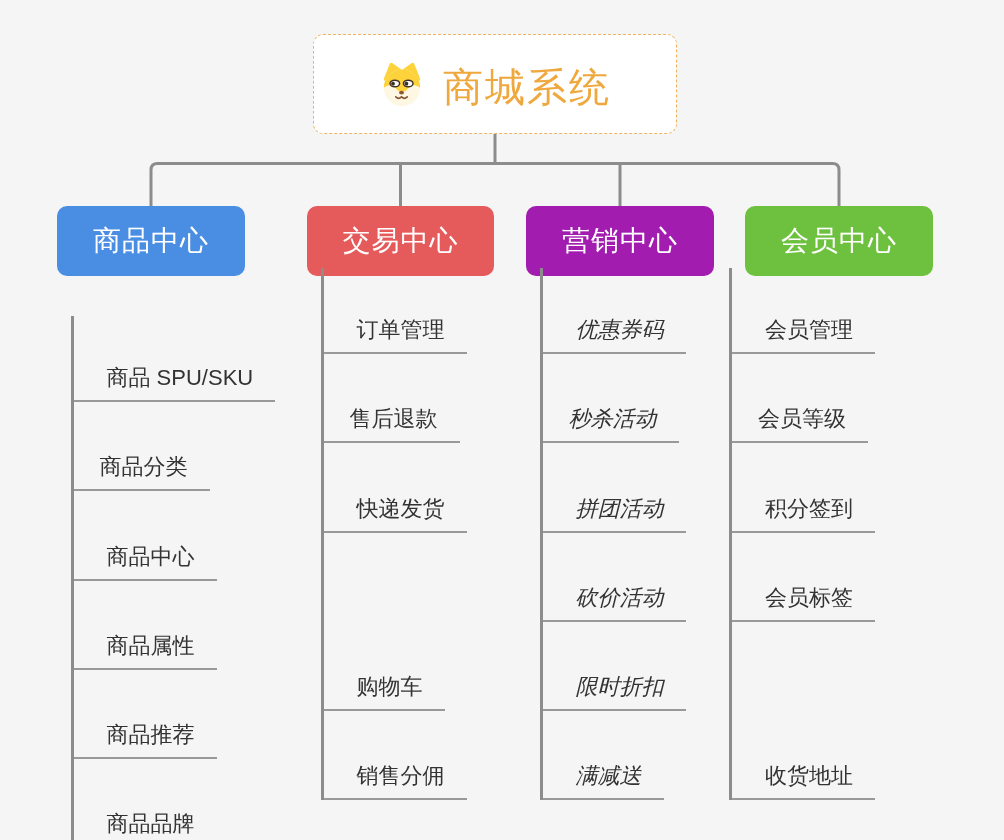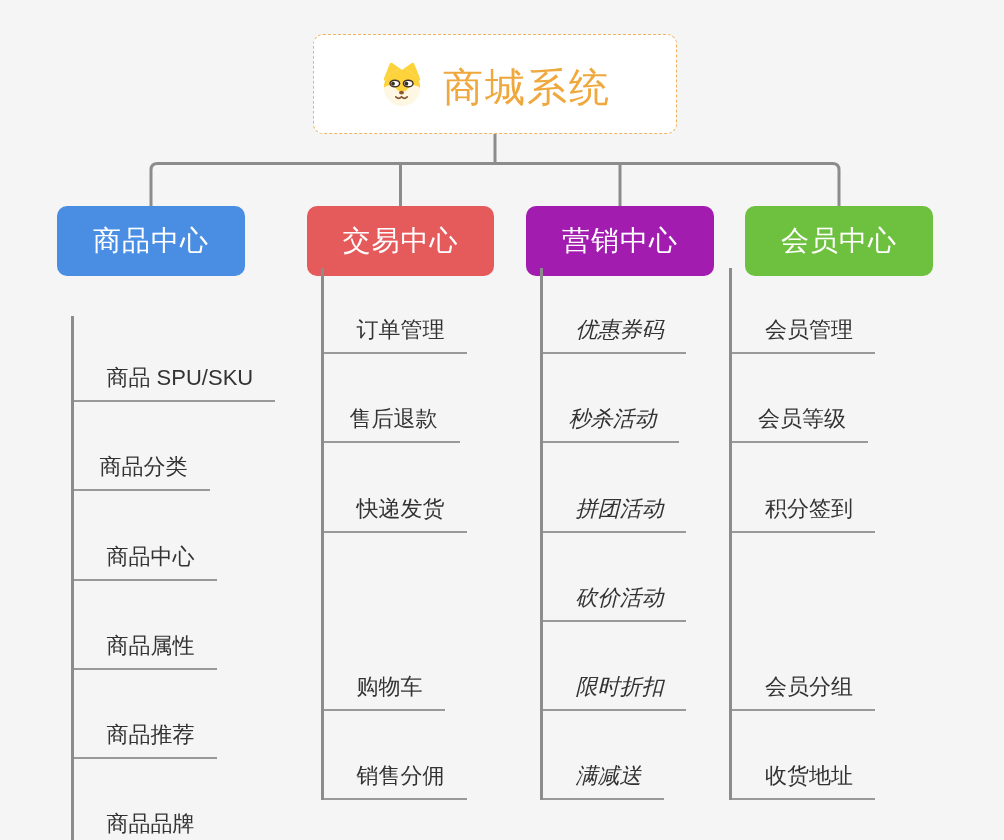--- a/index.html
+++ b/index.html
@@ -135,17 +135,17 @@
     <div class="leaf r2">拼团活动</div>
     <div class="leaf r3">砍价活动</div>
     <div class="leaf r4">限时折扣</div>
     <div class="leaf r5">满减送</div>
   </div>
 
   <div class="branch-column" id="branch-column-3">
     <div class="leaf r0">会员管理</div>
     <div class="leaf r1">会员等级</div>
     <div class="leaf r2">积分签到</div>
-    <div class="leaf r4">会员分组</div>
+    <div class="leaf r3">会员标签</div>
     <div class="leaf r5">收货地址</div>
   </div>
 
 </div>
 
 </body></html>

